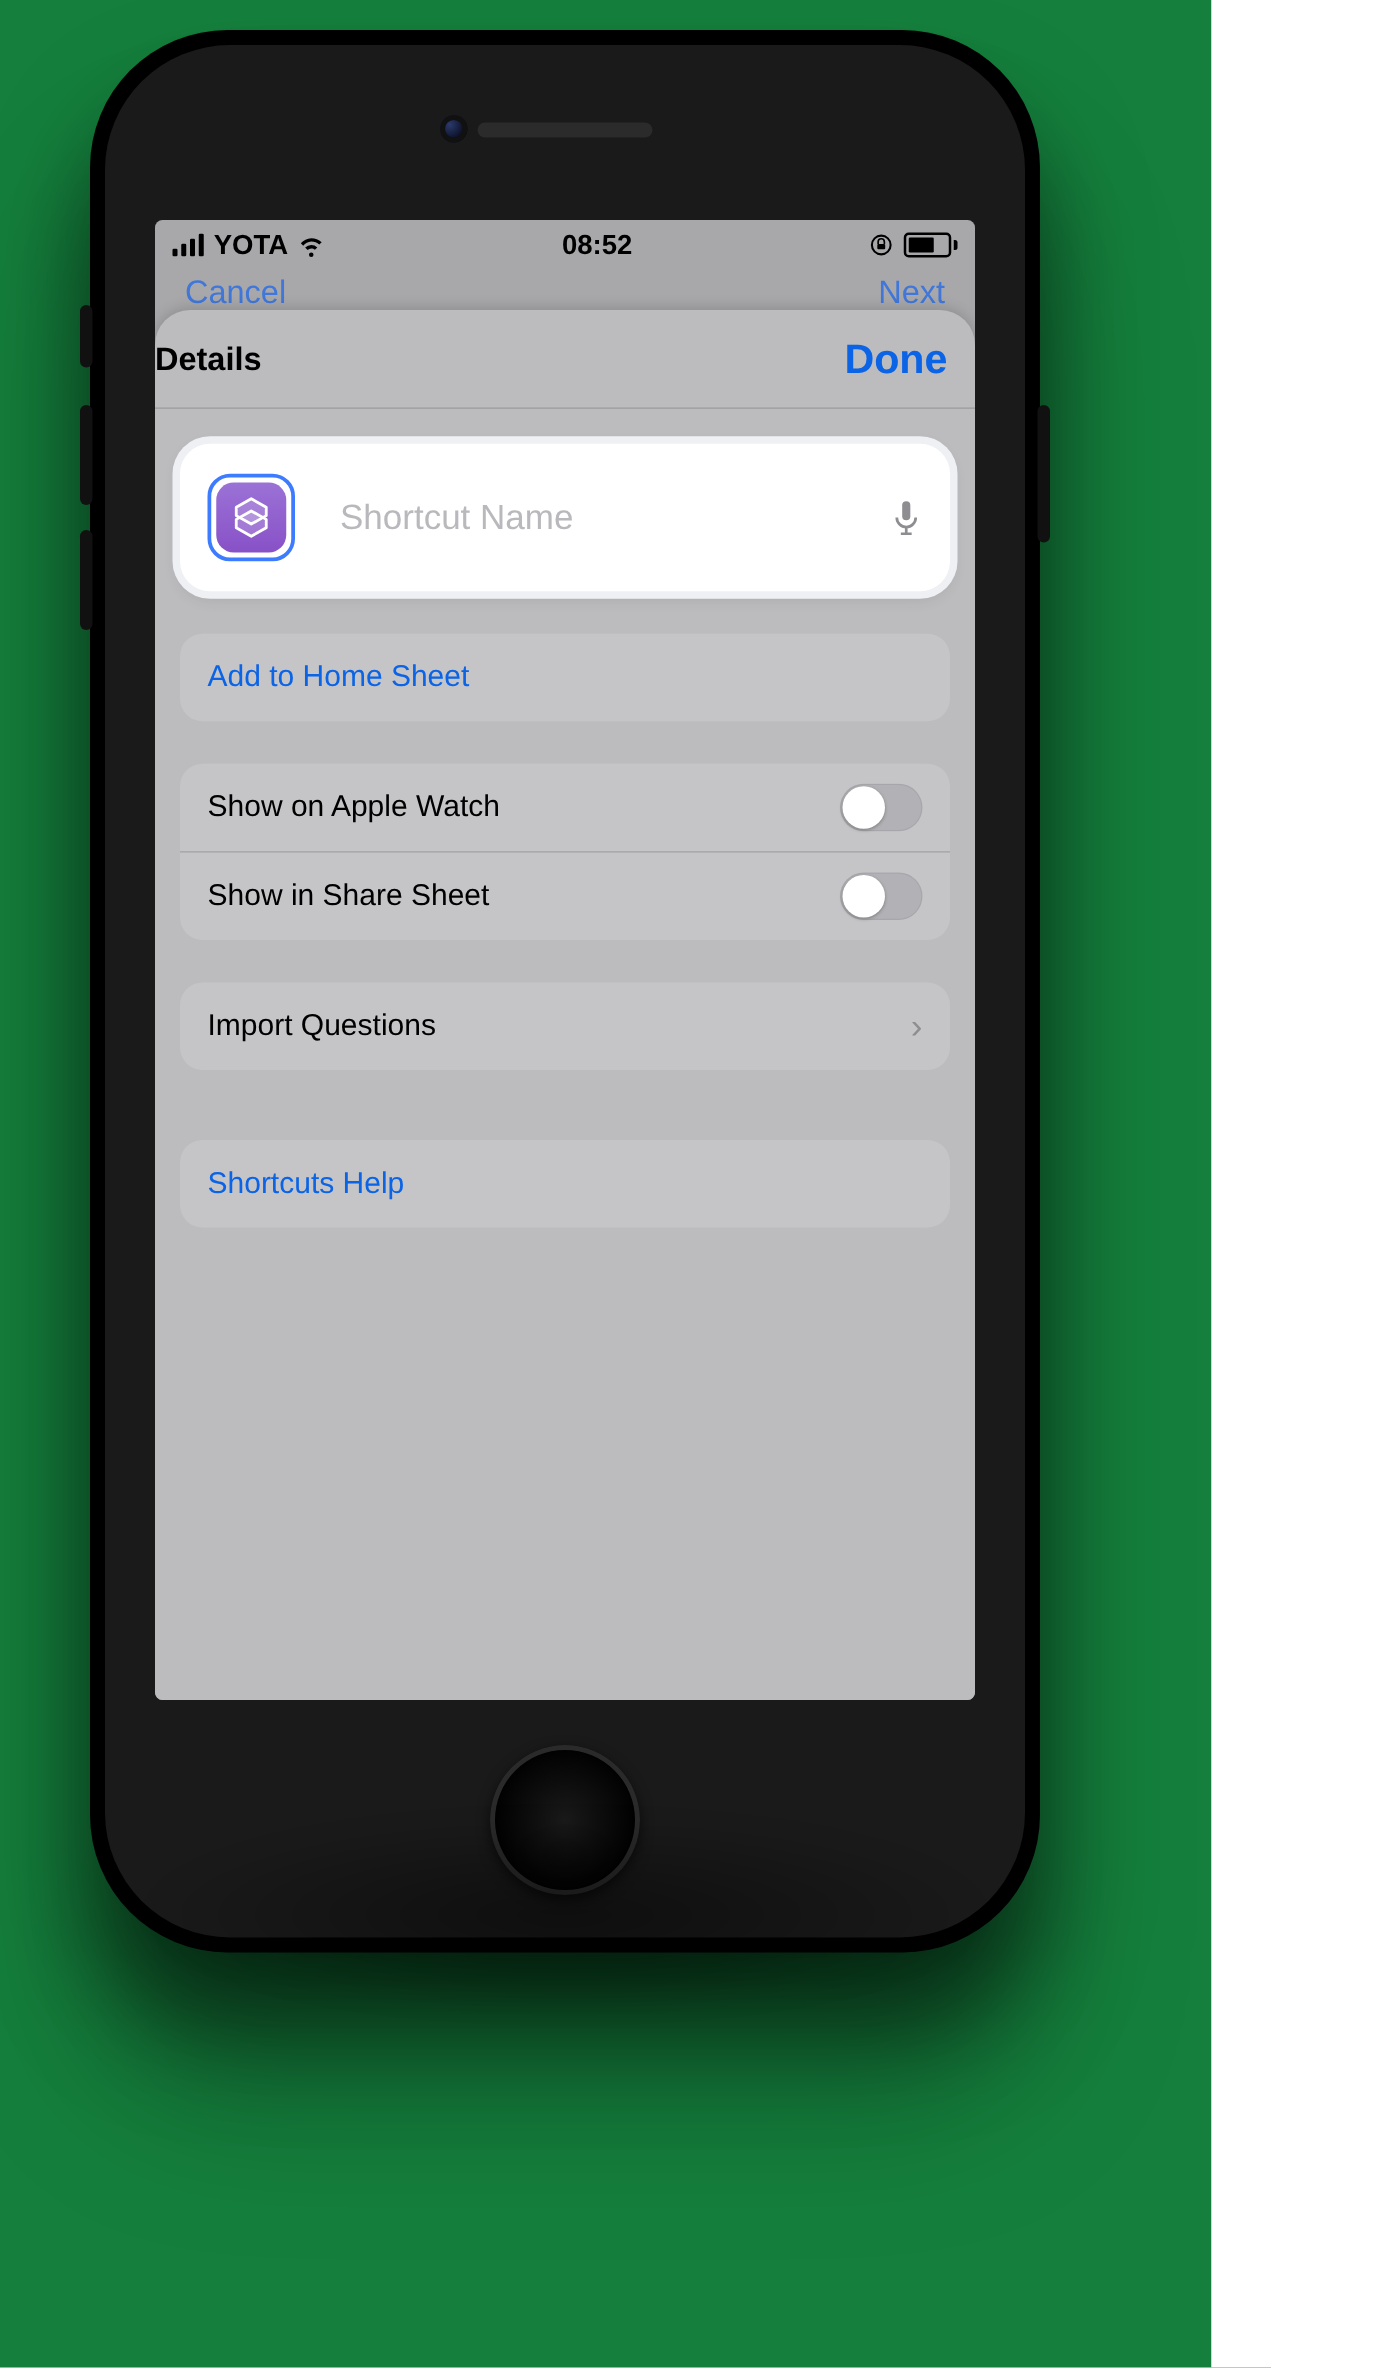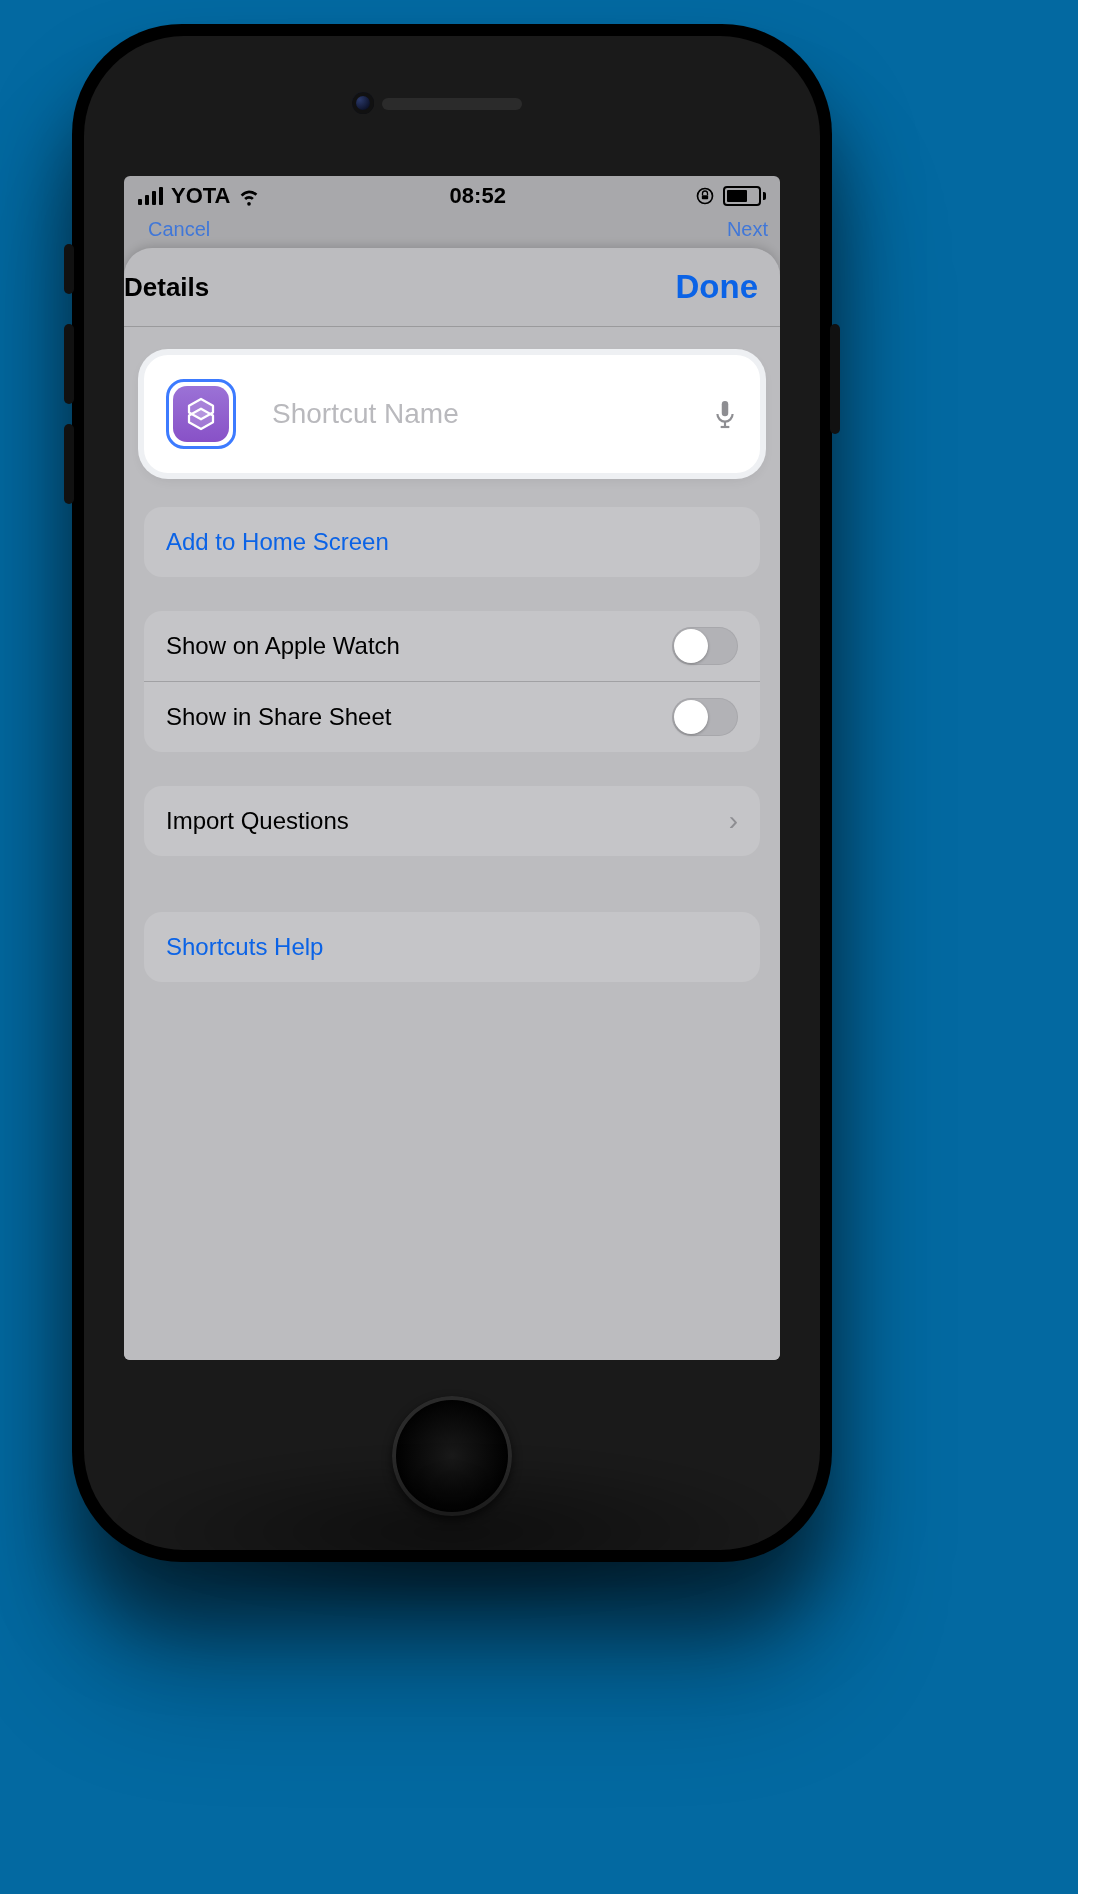--- a/index.html
+++ b/index.html
@@ -1,16 +1,16 @@
 <!DOCTYPE html>
 <html><head>
 <meta charset="utf-8">
 <style>
   html,body{margin:0;padding:0;background:#fff;font-family:-apple-system,Helvetica,Arial,sans-serif;}
-  .stage{width:1078px;height:1894px;position:relative;background:#0369a1;}
+  .stage{width:969px;height:1894px;position:relative;background:#15803d;}
   
   .phone{
     position:absolute;left:72px;top:24px;width:760px;height:1538px;
     background:#000;border-radius:110px;
     box-shadow:0 60px 80px rgba(0,0,0,.55),0 120px 120px rgba(0,0,0,.25);
   }
   .phone-inner{
     position:absolute;left:12px;top:12px;right:12px;bottom:12px;
     background:#1a1a1a;border-radius:100px;
   }
@@ -53,22 +53,22 @@
   .bars span:nth-child(4){height:18px;}
   .wifi{width:22px;height:22px;}
   .clock{font-size:22px;font-weight:600;}
   .lock{width:20px;height:20px;}
   .battery{display:flex;align-items:center;}
   .bat-body{width:34px;height:16px;border:2px solid #000;border-radius:4px;position:relative;}
   .bat-fill{position:absolute;left:2px;top:2px;bottom:2px;width:60%;background:#000;border-radius:1px;}
   .bat-tip{width:3px;height:8px;background:#000;margin-left:2px;border-radius:0 2px 2px 0;}
   
   .under-nav{
-    display:flex;justify-content:space-between;padding:4px 12px 0 24px;
-    color:#2f6fe0;font-size:20px;font-weight:500;opacity:.85;
+    display:flex;justify-content:space-between;padding:4px 24px 0 24px;
+    color:#2f6fe0;font-size:26px;font-weight:500;opacity:.85;
   }
   
   .sheet{
     position:absolute;left:0;right:0;top:72px;bottom:0;
     background:#bcbcbf;border-top-left-radius:28px;border-top-right-radius:28px;
     box-shadow:0 -2px 10px rgba(0,0,0,.15);
   }
   .sheet-header{
     position:relative;height:78px;border-bottom:1px solid rgba(0,0,0,.18);
     display:flex;align-items:center;
@@ -196,21 +196,21 @@
               <svg class="mic" width="26" height="32" viewBox="0 0 24 28">
                 <rect x="9" y="2" width="6" height="14" rx="3" fill="currentColor"></rect>
                 <path d="M5 14a7 7 0 0 0 14 0" fill="none" stroke="currentColor" stroke-width="2"></path>
                 <line x1="12" y1="21" x2="12" y2="26" stroke="currentColor" stroke-width="2"></line>
                 <line x1="8" y1="26" x2="16" y2="26" stroke="currentColor" stroke-width="2"></line>
               </svg>
             </div>
 
             <div class="group">
               <div class="row link">
-                <span>Add to Home Screen</span>
+                <span>Add to Home Sheet</span>
               </div>
             </div>
 
             <div class="group">
               <div class="row">
                 <span>Show on Apple Watch</span>
                 <div class="toggle">
                     <div class="knob"></div>
                   </div>
               </div>

